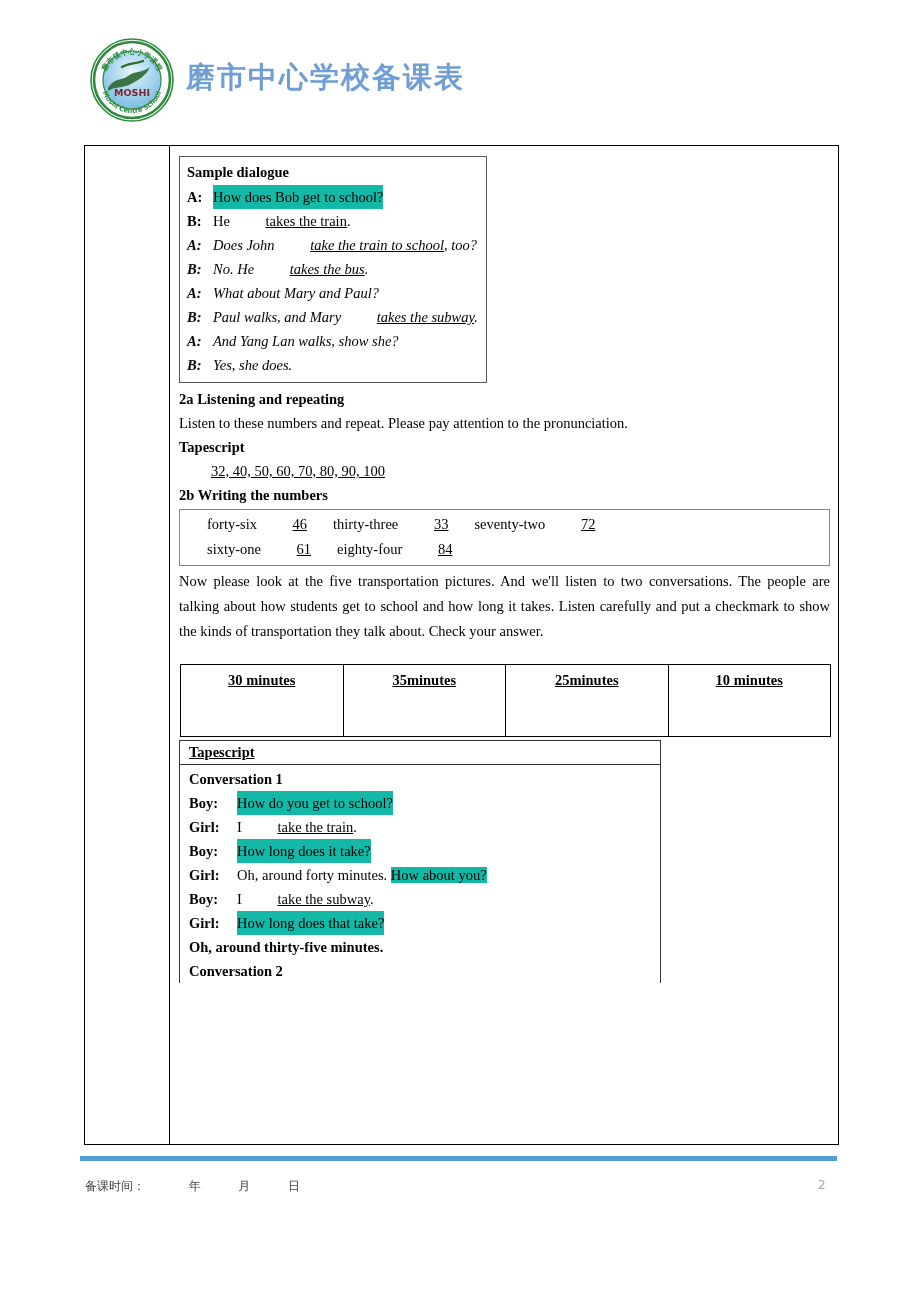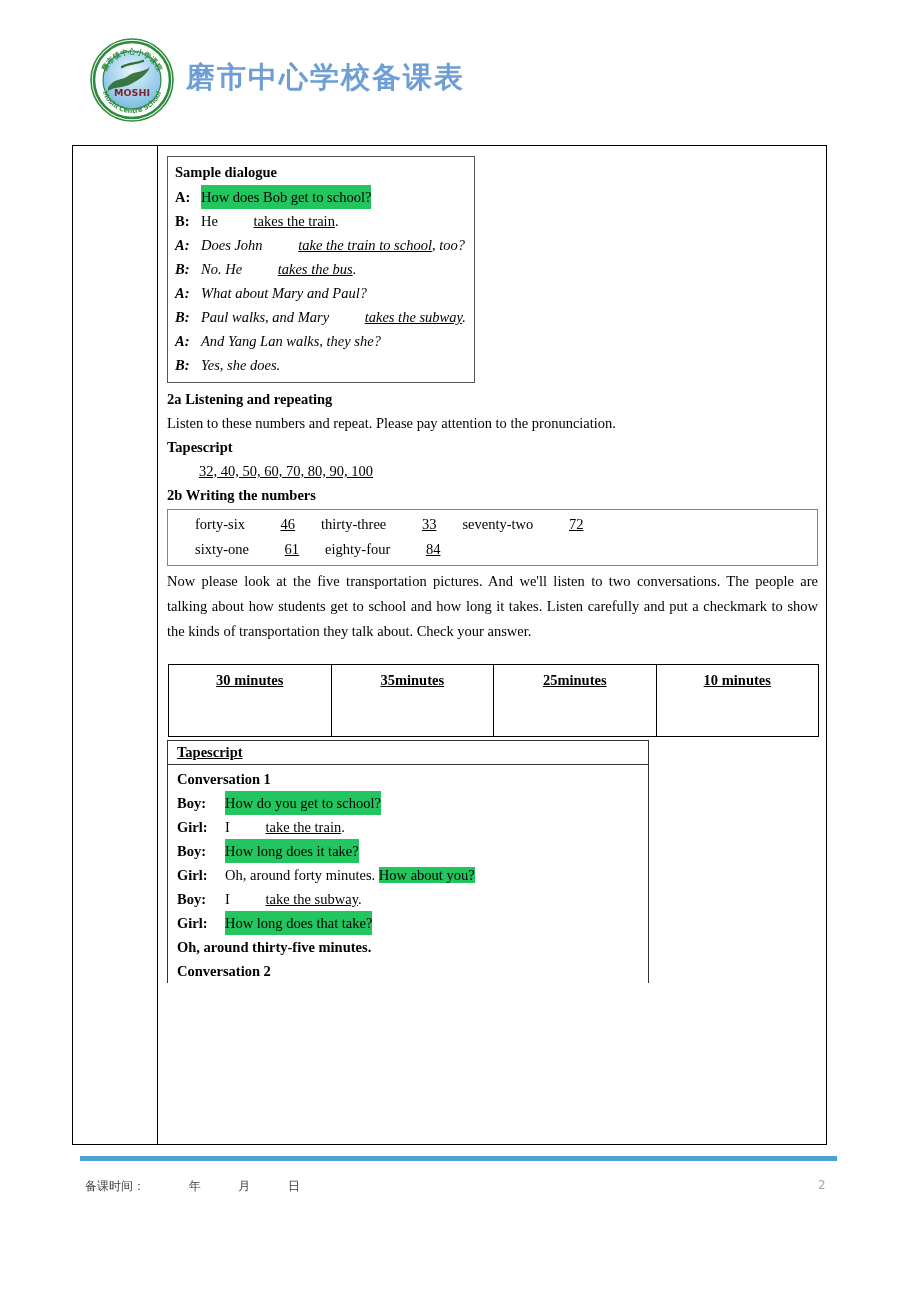--- a/index.html
+++ b/index.html
@@ -33,21 +33,21 @@
     font-size: 29px;
     font-weight: 700;
     letter-spacing: 2px;
     color: #6e9ed4;
     white-space: nowrap;
   }
 
   
   .doc-table {
     position: absolute;
-    left: 72px; top: 145px;
+    left: 84px; top: 145px;
     width: 755px;
     height: 1000px;
     border: 1px solid #000;
     border-collapse: collapse;
   }
   .doc-inner {
     position: absolute;
     left: 0; top: 0;
     width: 100%; height: 100%;
     display: flex;
@@ -83,21 +83,21 @@
     line-height: 24px;
     white-space: nowrap;
   }
   .dline .spk {
     font-weight: 700;
     width: 26px;
     flex: 0 0 26px;
   }
   .dline.ital { font-style: italic; }
   .dline.ital .spk { font-style: italic; }
-  .hl { background: #22c55e; }
+  .hl { background: #14b8a6; }
   .ul { text-decoration: underline; margin-left: 32px; }
 
   
   .sec-head {
     font-weight: 700;
     font-size: 14.5px;
     line-height: 24px;
     margin: 0;
   }
   .para {
@@ -274,21 +274,21 @@
             <div class="dline ital">
               <span class="spk">A:</span>
               <span>What about Mary and Paul?</span>
             </div>
             <div class="dline ital">
               <span class="spk">B:</span>
               <span>Paul walks, and Mary <span class="ul">takes the subway</span>.</span>
             </div>
             <div class="dline ital">
               <span class="spk">A:</span>
-              <span>And Yang Lan walks, they she?</span>
+              <span>And Yang Lan walks, show she?</span>
             </div>
             <div class="dline ital">
               <span class="spk">B:</span>
               <span>Yes, she does.</span>
             </div>
           </div>
       </div>
 
       <div class="sec-head">2a Listening and repeating</div>
       <div class="para">Listen to these numbers and repeat. Please pay attention to the pronunciation.</div>

